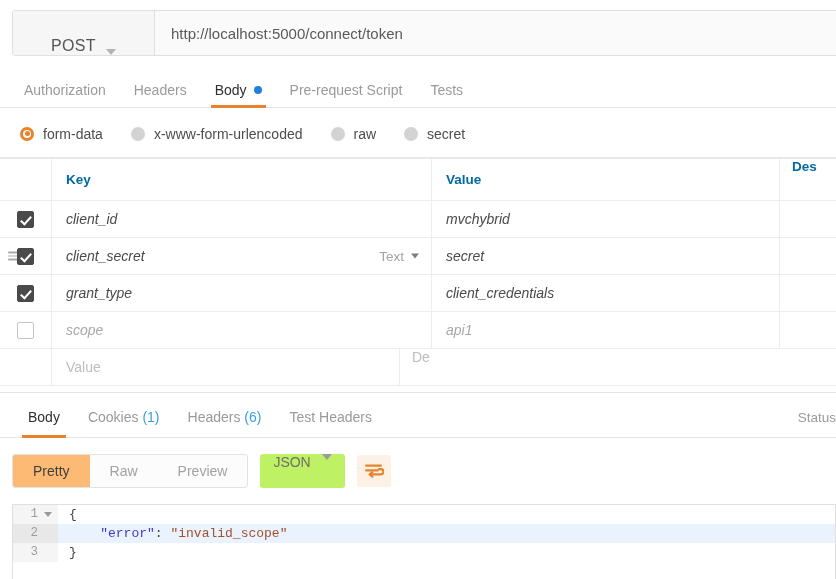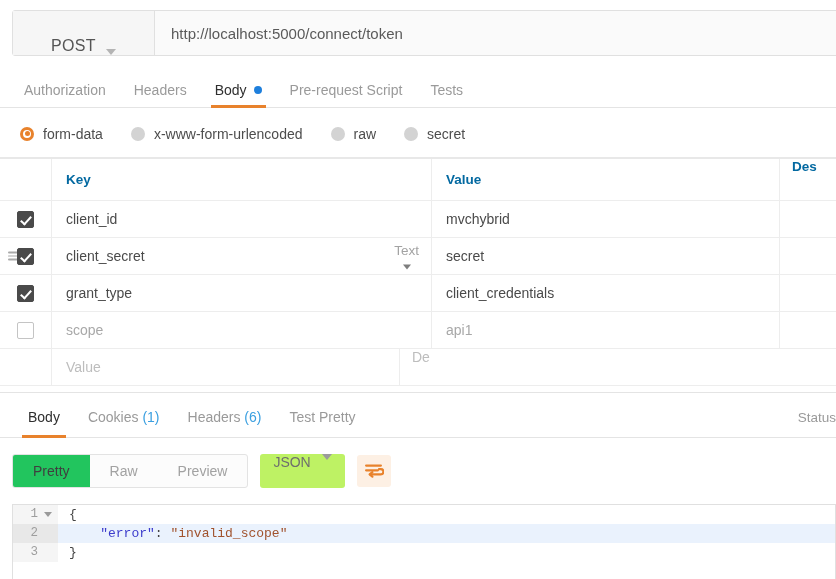--- a/index.html
+++ b/index.html
@@ -149,21 +149,21 @@
     flex: 1;
     display: flex; 
     padding-left: 12px;
     overflow: hidden;
   }
   .hdr-txt {
     font-size: 13.5px; color: #0369a1; font-weight: bold;
     white-space: nowrap;
   }
   .cell-txt {
-    font-size: 14px; color: #4a4a4a; white-space: nowrap;
+    font-size: 14px; color: #4a4a4a; white-space: nowrap; font-style: italic;
   }
   .cell-txt.muted { color: #a8a8a8; }
   .placeholder { font-size: 14px; color: #bdbdbd; white-space: nowrap; }
 
   .cb {
     width: 17px; height: 17px;
     border: 1px solid #c4c4c4; border-radius: 2px;
     background: #ffffff; position: relative;
     cursor: pointer; flex: none;
   }
@@ -183,21 +183,20 @@
   }
   .drag-handle i {
     display: block; height: 1.6px; width: 100%;
     background: #a9a9a9; border-radius: 1px;
   }
   .type-sel {
     position: absolute; right: 12px; top: 50%;
     transform: translateY(-50%);
     display: flex; align-items: center; gap: 7px;
     cursor: pointer;
-    flex-direction: column;
   }
   .type-sel span { font-size: 13.5px; color: #a3a3a3; }
   .caret-sm {
     width: 0; height: 0;
     border-left: 4.5px solid transparent;
     border-right: 4.5px solid transparent;
     border-top: 5.5px solid #7e7e7e;
   }
 
   
@@ -241,21 +240,21 @@
     height: 34px;
     border: 1px solid #e3e3e3; border-radius: 3px;
     background: #fcfcfc; overflow: hidden;
   }
   .seg-item {
     padding: 0 20px; height: 100%;
     display: flex; align-items: center;
     font-size: 14px; color: #a2a2a2; cursor: pointer;
     white-space: nowrap;
   }
-  .seg-item.active { color: #3f3f3f; background: #22c55e; }
+  .seg-item.active { color: #3f3f3f; background: #fdba74; }
   .lang-sel {
     display: flex; align-items: flex-start; gap: 11px;
     height: 34px; padding: 0 13px;
     background: #bef264; border-radius: 3px;
     cursor: pointer;
   }
   .lang-sel span { font-size: 14px; color: #6e6e6e; }
   .caret-md {
     width: 0; height: 0;
     border-left: 5px solid transparent;
@@ -456,21 +455,21 @@
     </div>
     <div class="resp-tab">
       <span>Cookies</span>
       <span class="cnt">(1)</span>
     </div>
     <div class="resp-tab">
       <span>Headers</span>
       <span class="cnt">(6)</span>
     </div>
     <div class="resp-tab">
-      <span>Test Pretty</span>
+      <span>Test Headers</span>
     </div>
     <div class="status-wrap">Status</div>
   </div>
 
   <div class="fmt-bar">
     <div class="seg">
       <div class="seg-item active">Pretty</div>
       <div class="seg-item">Raw</div>
       <div class="seg-item">Preview</div>
     </div>

